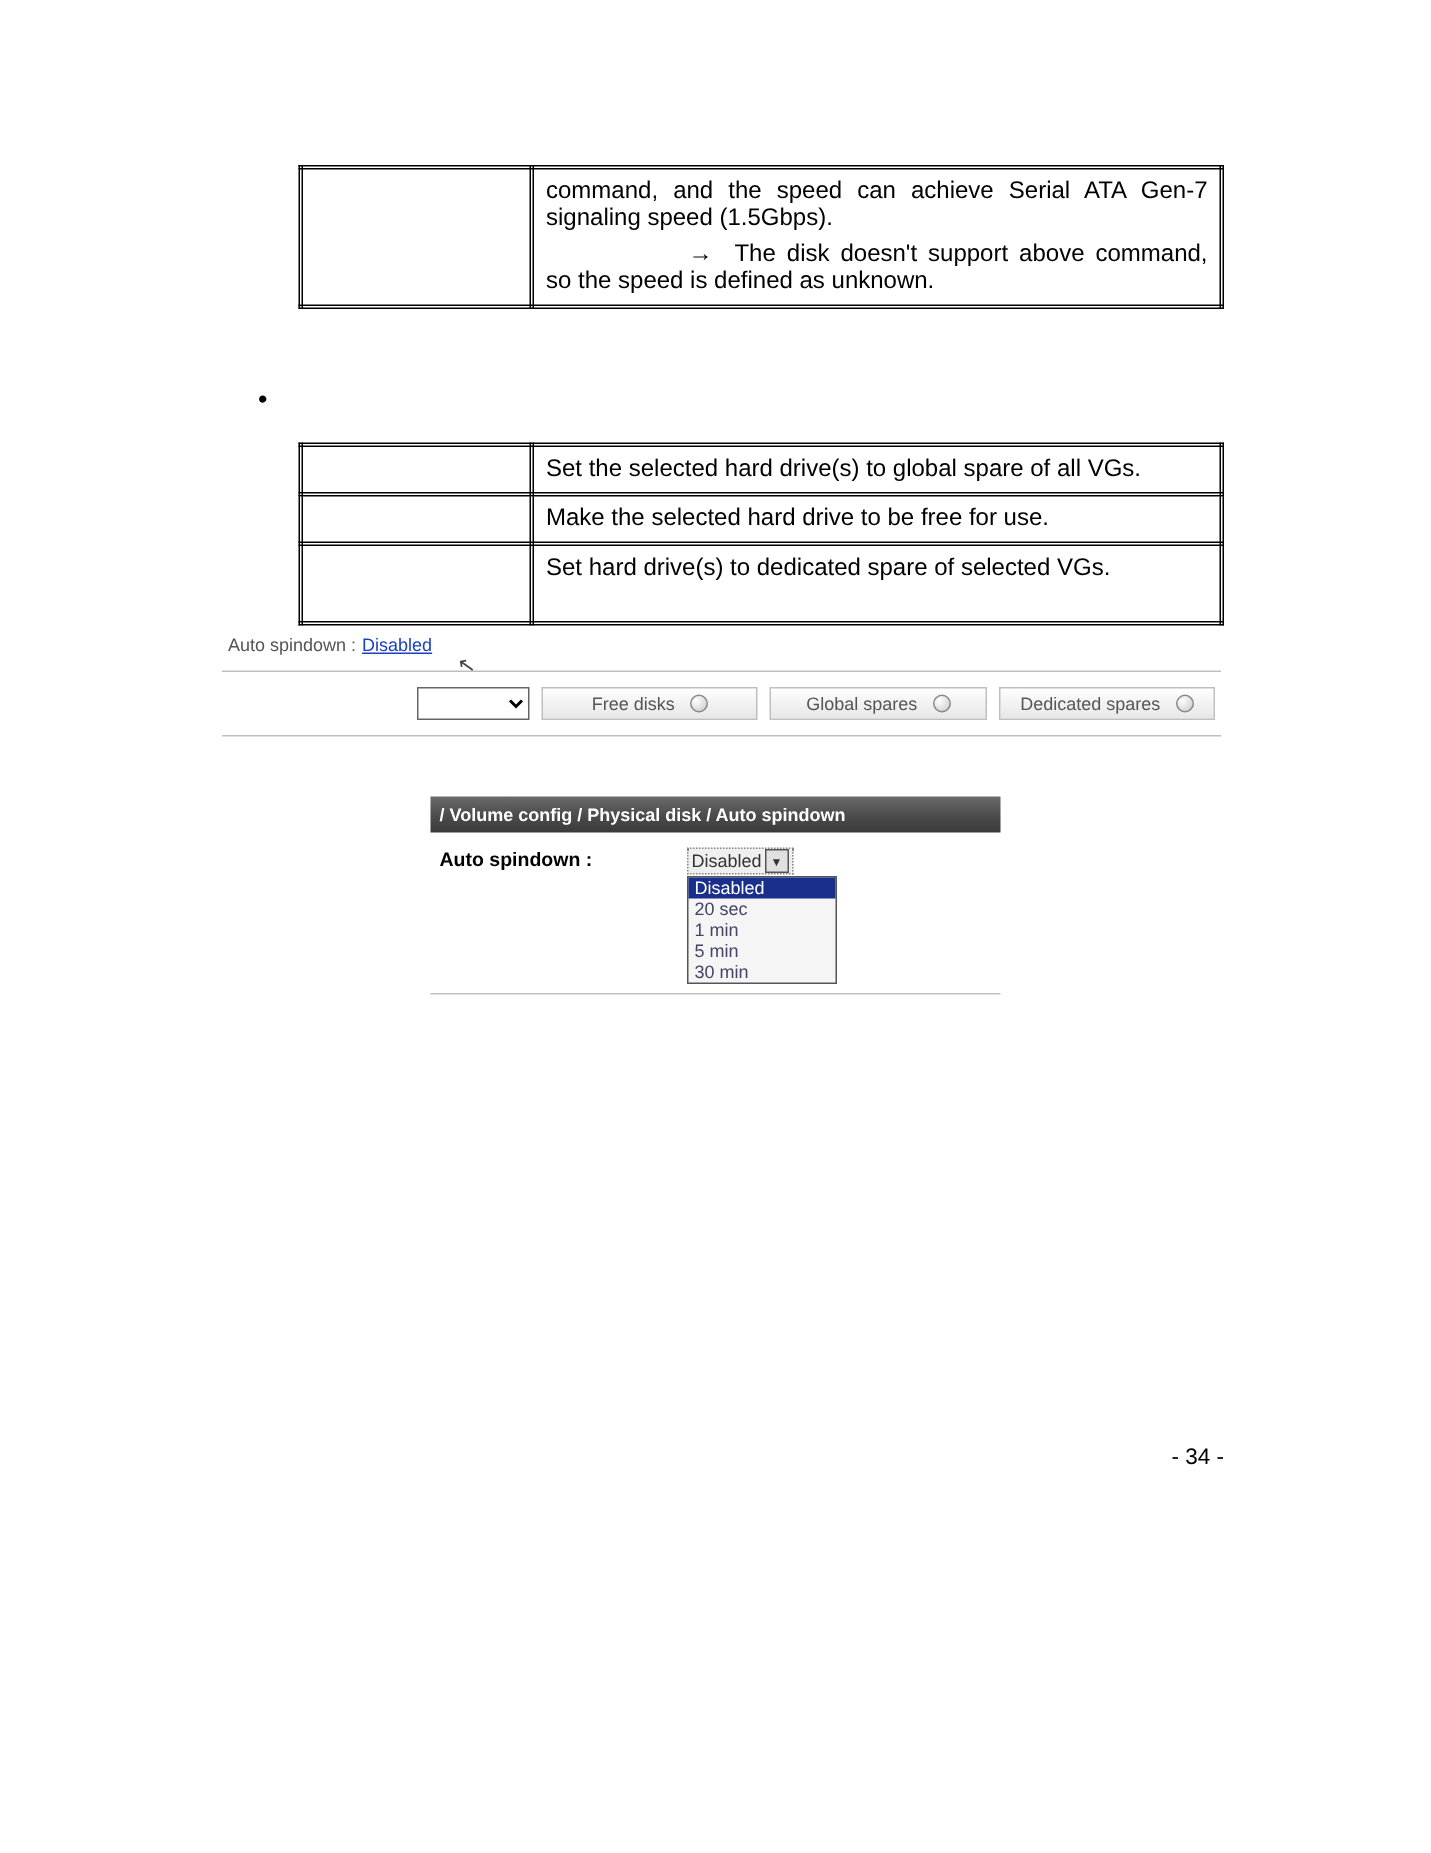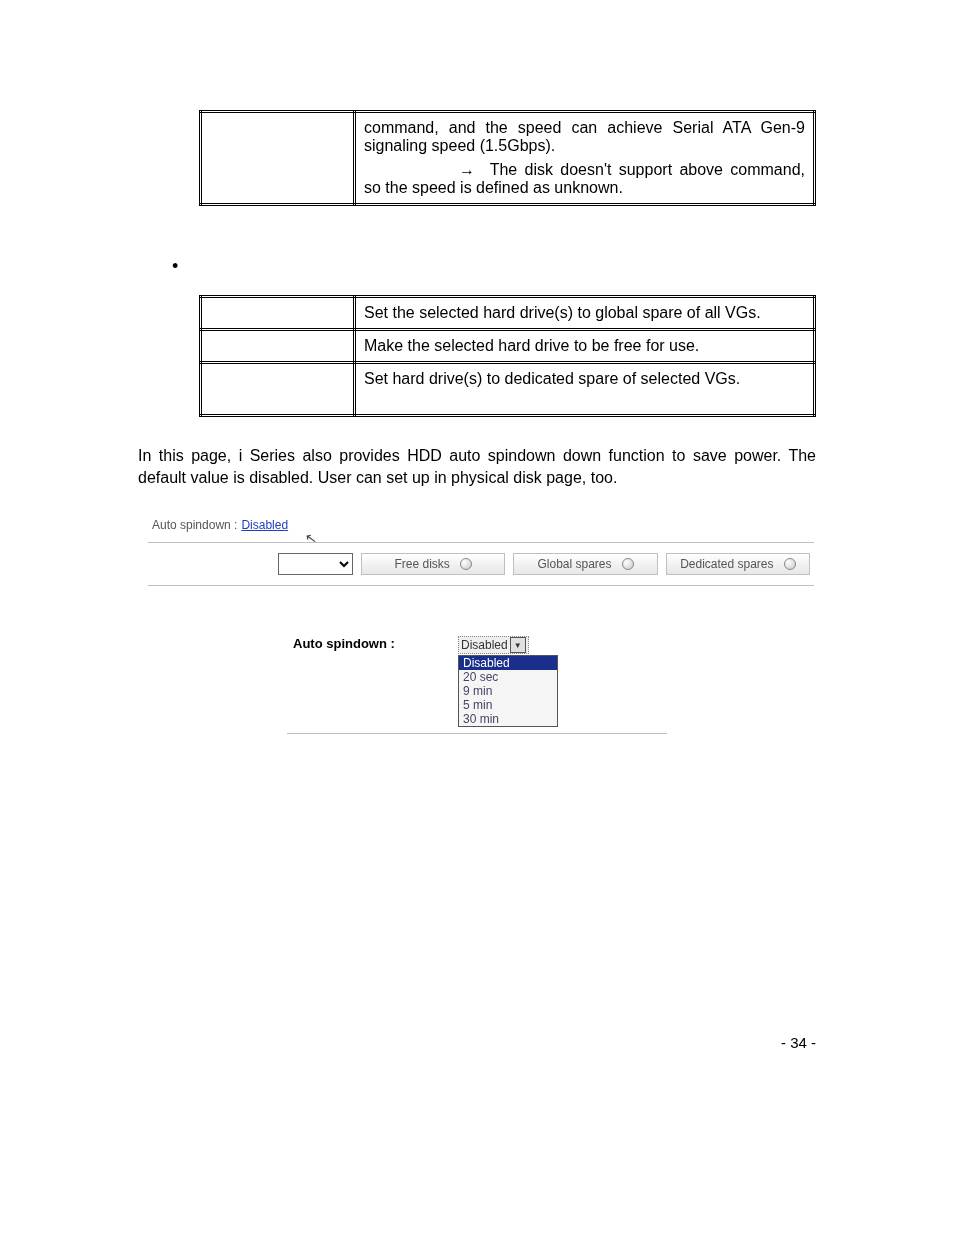--- a/index.html
+++ b/index.html
@@ -186,21 +186,21 @@
 </head>
 <body>
 
 <div class="page">
 
   <table class="framed">
     <tbody>
         <tr>
       <td class="leftcol"></td>
       <td>
-        <div class="justify">command, and the speed can achieve Serial ATA Gen-9 signaling speed (1.5Gbps).</div>
+        <div class="justify">command, and the speed can achieve Serial ATA Gen-7 signaling speed (1.5Gbps).</div>
         <div class="arrow-para">
           <span class="arrow-indent"></span><span>→</span>&nbsp;&nbsp;<span>The disk doesn't support above command, so the speed is defined as unknown.</span>
         </div>
       </td>
     </tr>
   </tbody>
     </table>
 
   <div class="bullet-row">•</div>
 
@@ -214,21 +214,20 @@
       <td class="leftcol"></td>
       <td class="justify">Make the selected hard drive to be free for use.</td>
     </tr>
     <tr>
       <td class="leftcol"></td>
       <td class="justify" style="height:38px;">Set hard drive(s) to dedicated spare of selected VGs.</td>
     </tr>
   </tbody>
     </table>
 
-  <p class="body-para">In this page, i Series also provides HDD auto spindown down function to save power. The default value is disabled. User can set up in physical disk page, too.</p>
 
   <div class="ui-panel">
     <div class="ui-row1">
       <span class="lbl">Auto spindown :</span>
       <span class="lnk">Disabled</span>
       <span class="cursor-arrow">↖</span>
     </div>
     <div class="ui-row2">
       <div class="spacer"></div>
       <select class="select-box">
@@ -243,31 +242,32 @@
         <span class="radio-dot"></span>
       </div>
       <div class="greybtn">
         <span>Dedicated spares</span>
         <span class="radio-dot"></span>
       </div>
     </div>
   </div>
 
   <div class="ui-panel2">
+    <div class="crumb-bar">/ Volume config / Physical disk / Auto spindown</div>
     <div class="cfg-row">
       <div class="cfg-label">Auto spindown :</div>
       <div class="combo">
         <span class="combo-box">
           <span>Disabled</span>
           <span class="tri">▼</span>
         </span>
         <div class="combo-list">
           <div class="sel">Disabled</div>
           <div>20 sec</div>
-          <div>9 min</div>
+          <div>1 min</div>
           <div>5 min</div>
           <div>30 min</div>
         </div>
       </div>
     </div>
   </div>
 
   <div class="pagenum">- 34 -</div>
 </div>
 

